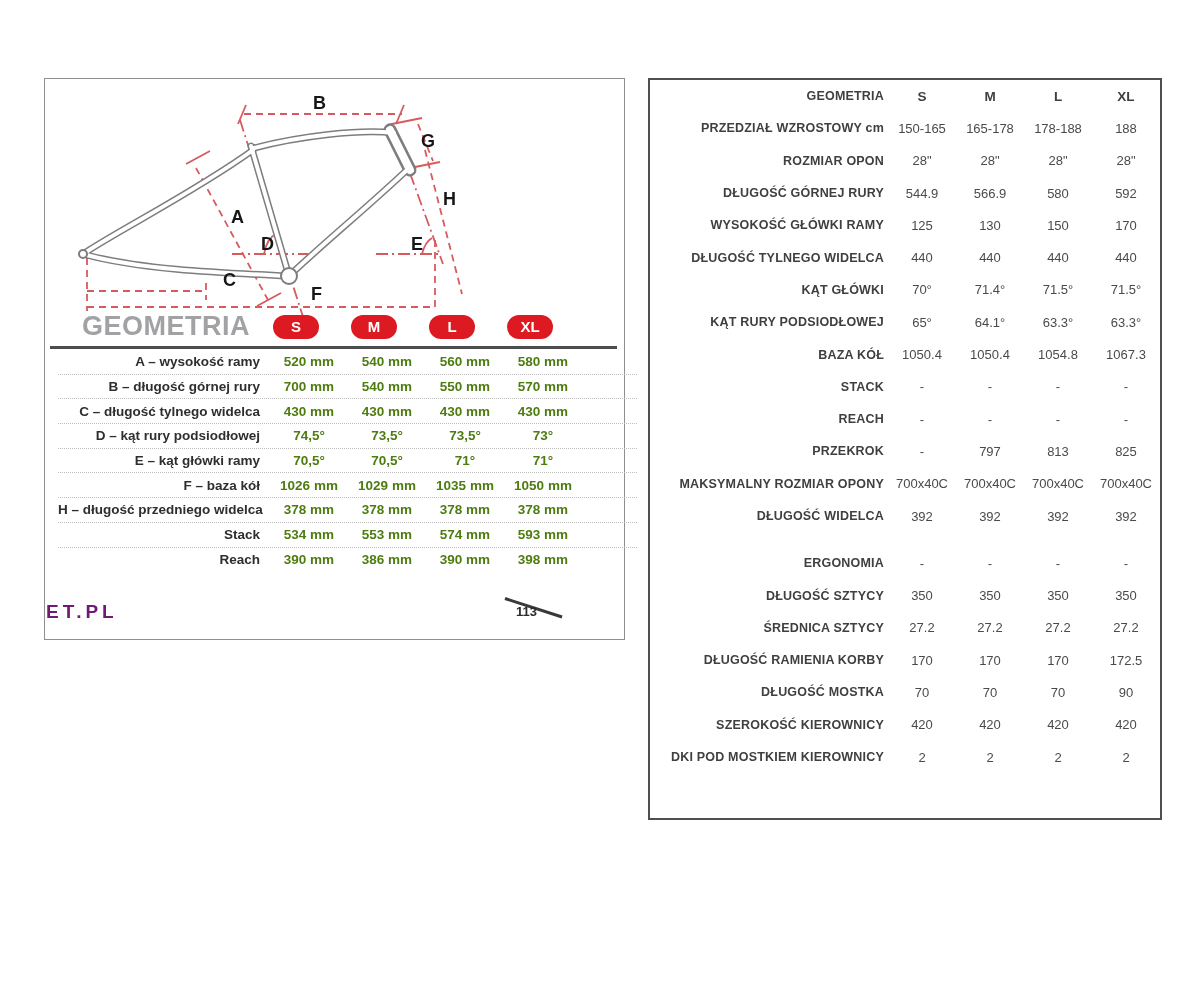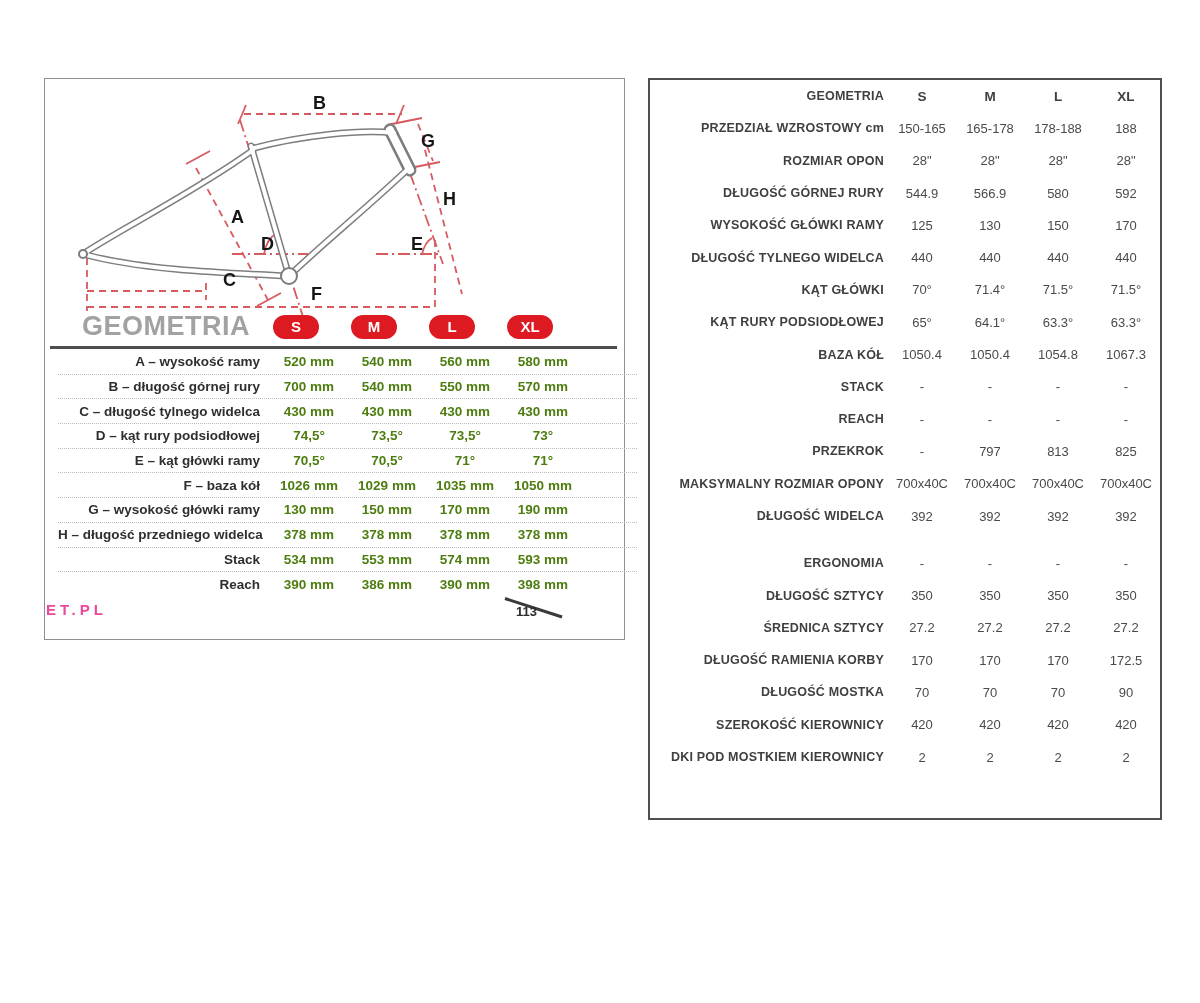--- a/index.html
+++ b/index.html
@@ -29,22 +29,22 @@
   .lp-table{ position:absolute; left:0; top:271px; width:100%;margin-left:13px; }
   .lp-row{
     display:grid; grid-template-columns:212px 78px 78px 78px 78px;
     height:24.7px; align-items:center; border-bottom:1px dotted #bdbdbd;
   }
   .lp-row:last-child{ border-bottom:none; }
   .lp-row .lbl{ text-align:right; padding-right:10px; font-size:13.5px; font-weight:bold; color:#2e2e2e; white-space:nowrap; }
   .lp-row .val{ text-align:center; font-size:13.5px; font-weight:600; color:#4d7c0f; white-space:nowrap; }
 
   .lp-footer-text{
-    position:absolute; left:1px; top:522px; font-size:15px; font-weight:bold;
-    color:#ec4899; letter-spacing:4px; white-space:nowrap;
+    position:absolute; left:1px; top:522px; font-size:19px; font-weight:bold;
+    color:#701a75; letter-spacing:4px; white-space:nowrap;
   }
   .page-line{
     position:absolute; left:460px; top:518px; width:60px; height:3px;
     background:#3a3a3a; transform:rotate(18deg); transform-origin:left center;
   }
   .page-number{ position:absolute; left:471px; top:525px; font-size:13px; font-weight:bold; color:#2c2c2c; }
 
   
   .right-panel{
     position:absolute; left:648px; top:78px; width:514px; height:742px;
@@ -181,27 +181,20 @@
           <span class="val">71°</span>
         </div>
         <div class="lp-row">
           <span class="lbl">F – baza kół</span>
           <span class="val">1026 mm</span>
           <span class="val">1029 mm</span>
           <span class="val">1035 mm</span>
           <span class="val">1050 mm</span>
         </div>
         <div class="lp-row">
-          <span class="lbl">G – wysokość główki ramy</span>
-          <span class="val">130 mm</span>
-          <span class="val">150 mm</span>
-          <span class="val">170 mm</span>
-          <span class="val">190 mm</span>
-        </div>
-        <div class="lp-row">
           <span class="lbl">H – długość przedniego widelca</span>
           <span class="val">378 mm</span>
           <span class="val">378 mm</span>
           <span class="val">378 mm</span>
           <span class="val">378 mm</span>
         </div>
         <div class="lp-row">
           <span class="lbl">Stack</span>
           <span class="val">534 mm</span>
           <span class="val">553 mm</span>

